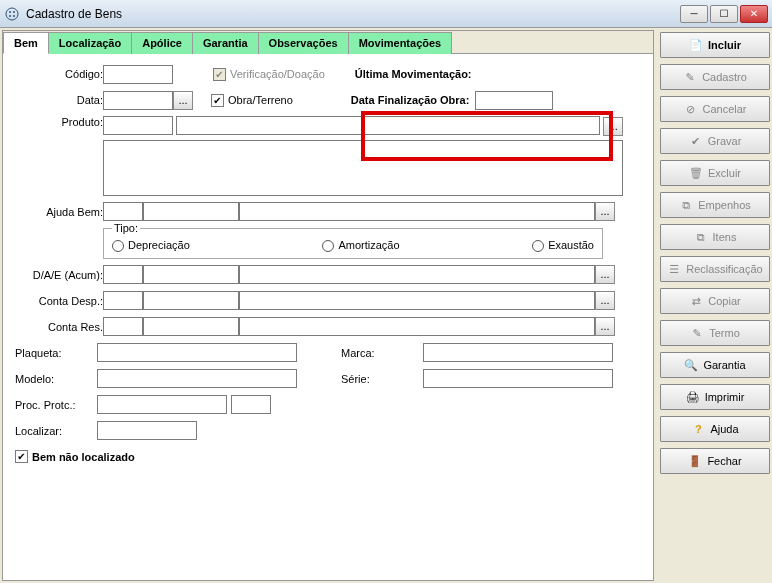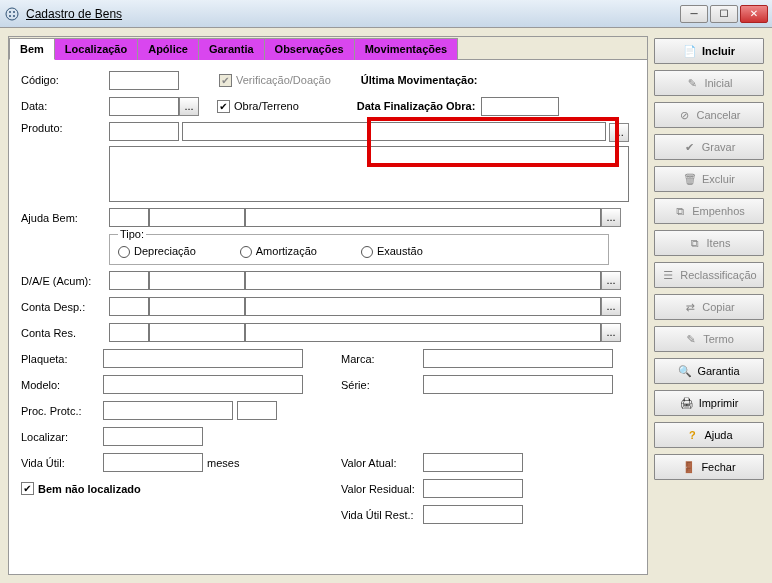--- a/index.html
+++ b/index.html
@@ -1,35 +1,35 @@
 <!DOCTYPE html>
 <html><head>
 <meta charset="utf-8">
 <style>
 * { box-sizing: border-box; margin: 0; padding: 0; }
 body { font-family: Tahoma, Arial, sans-serif; font-size: 11px; background: #ece9d8; width: 772px; height: 583px; overflow: hidden; }
 
 .titlebar { height: 28px; background: linear-gradient(to bottom, #e8f0f8, #c8d8e8); display: flex; align-items: center; padding: 0 4px; border-bottom: 1px solid #999; }
 .titlebar .icon { width: 16px; height: 16px; margin-right: 6px; display:inline-flex;align-items:center;justify-content:center;}
-.titlebar .title { flex: 1; color: #000; font-size: 12px; text-decoration: underline; }
+.titlebar .title { flex: 1; color: #000; font-size: 12px; }
 .winbtns { display: flex; gap: 2px; }
 .winbtn { width: 28px; height: 18px; border: 1px solid #888; background: linear-gradient(to bottom,#f5f5f5,#ddd); border-radius: 2px; display:flex;align-items:center;justify-content:center; font-size:10px;}
 .winbtn.close { background: linear-gradient(to bottom,#e88,#c33); color:#fff; border-color:#a22;}
 
-.client { display: flex; height: 555px; padding: 8px; gap: 6px; }
+.client { display: flex; height: 555px; padding: 2px; gap: 6px; }
 .main { flex: 1; background: #ece9d8; border: 1px solid #999; display:flex; flex-direction:column; }
 .side { width: 110px; display:flex; flex-direction:column; gap: 6px; padding-top: 2px;}
 
 .tabs { display: flex; background:#ece9d8; border-bottom:1px solid #999; }
-.tab { padding: 4px 10px; border: 1px solid #999; border-bottom:none; margin-right:-1px; background:#d946ef; font-weight:bold; position:relative; top:1px; cursor:pointer;}
+.tab { padding: 4px 10px; border: 1px solid #999; border-bottom:none; margin-right:-1px; background:#86efac; font-weight:bold; position:relative; top:1px; cursor:pointer;}
 .tab.active { background:#fff; border-bottom:1px solid #fff; z-index:2;}
 .tabbody { flex:1; background:#fff; border-top:none; padding:10px 12px; position:relative; overflow:hidden;}
 
 .row { display:flex; align-items:center; margin-bottom:6px; min-height:20px;}
-.lbl { width: 88px; }
+.lbl { width: 88px; text-align: right; }
 .inp { border:1px solid #7a7a7a; background:#fff; height:19px; padding:1px 2px; font-size:11px;}
 .btnsmall { width:20px; height:19px; border:1px solid #888; background:linear-gradient(#fff,#ddd); text-align:center; line-height:16px; cursor:pointer;}
 .chk { width:13px;height:13px;border:1px solid #7a7a7a;background:#fff;display:inline-flex;align-items:center;justify-content:center;margin-right:4px;font-size:10px;}
 .chk.disabled{background:#ece9d8;color:#888;}
 .grayed{color:#888;}
 .bigtext{width:500px;height:56px;border:1px solid #7a7a7a;background:#fff;}
 .fieldset{border:1px solid #aaa;padding:4px 8px 6px;margin:2px 0 6px;}
 .fieldset .legend{font-size:11px;position:relative;top:-11px;background:#fff;padding:0 2px;display:inline-block;}
 .radio{width:12px;height:12px;border:1px solid #555;border-radius:50%;background:#fff;display:inline-block;margin-right:4px;vertical-align:middle;}
 .dashfield{border:1px solid #7a7a7a;height:19px;background:#fff;color:#06c;font-size:10px;padding:1px 2px;letter-spacing:1px;}
@@ -116,21 +116,21 @@
       <div class="row">
         <span class="lbl">Ajuda Bem:</span>
         <input class="inp" style="width: 40px;">
         <input class="dashfield" style="width: 96px;">
         <input class="inp" style="width: 356px;">
         <div class="btnsmall">...</div>
       </div>
 
       <div class="fieldset" style="margin-left:88px;width:500px;">
         <span class="legend">Tipo:</span>
-        <div style="display:flex;gap:44px;margin-top:-6px;">
+        <div style="display:flex;gap:44px;margin-top:-6px;justify-content:space-between;">
           <label><span class="radio"></span><span>Depreciação</span></label>
           <label><span class="radio"></span><span>Amortização</span></label>
           <label><span class="radio"></span><span>Exaustão</span></label>
         </div>
       </div>
 
       <div class="row">
         <span class="lbl">D/A/E (Acum):</span>
         <input class="inp" style="width: 40px;">
         <input class="dashfield" style="width: 96px;">
@@ -183,56 +183,37 @@
         <input class="inp" style="width: 40px; margin-left: 4px;">
       </div>
       <div class="row">
           <span class="lblsm">Localizar:</span>
           <input class="inp" style="width: 100px;">
         </div>
 
       <div class="col2">
         <div>
           <div class="row">
-              <span class="lblsm">Vida Útil:</span>
-              <input class="inp" style="width: 100px;">
-              <span style="margin-left:4px">meses</span>
-            </div>
-          <div class="row">
               <span class="chk">✔</span>
               <b>Bem não localizado</b>
-            </div>
-        </div>
-        <div>
-          <div class="row">
-              <span class="lblsm">Valor Atual:</span>
-              <input class="inp" style="width: 100px;">
-            </div>
-          <div class="row">
-              <span class="lblsm">Valor Residual:</span>
-              <input class="inp" style="width: 100px;">
-            </div>
-          <div class="row">
-              <span class="lblsm">Vida Útil Rest.:</span>
-              <input class="inp" style="width: 100px;">
             </div>
         </div>
       </div>
 
     </div>
   </div>
 
   <div class="side">
     <div class="sidebtn primary">
         <span class="sideicon">📄</span>
         <span class="underline">Incluir</span>
       </div>
     <div class="sidebtn disabled">
         <span class="sideicon">✎</span>
-        <span>Inicial</span>
+        <span>Cadastro</span>
       </div>
     <div class="sidebtn disabled">
         <span class="sideicon">⊘</span>
         <span>Cancelar</span>
       </div>
     <div class="sidebtn disabled">
         <span class="sideicon">✔</span>
         <span>Gravar</span>
       </div>
     <div class="sidebtn disabled">

